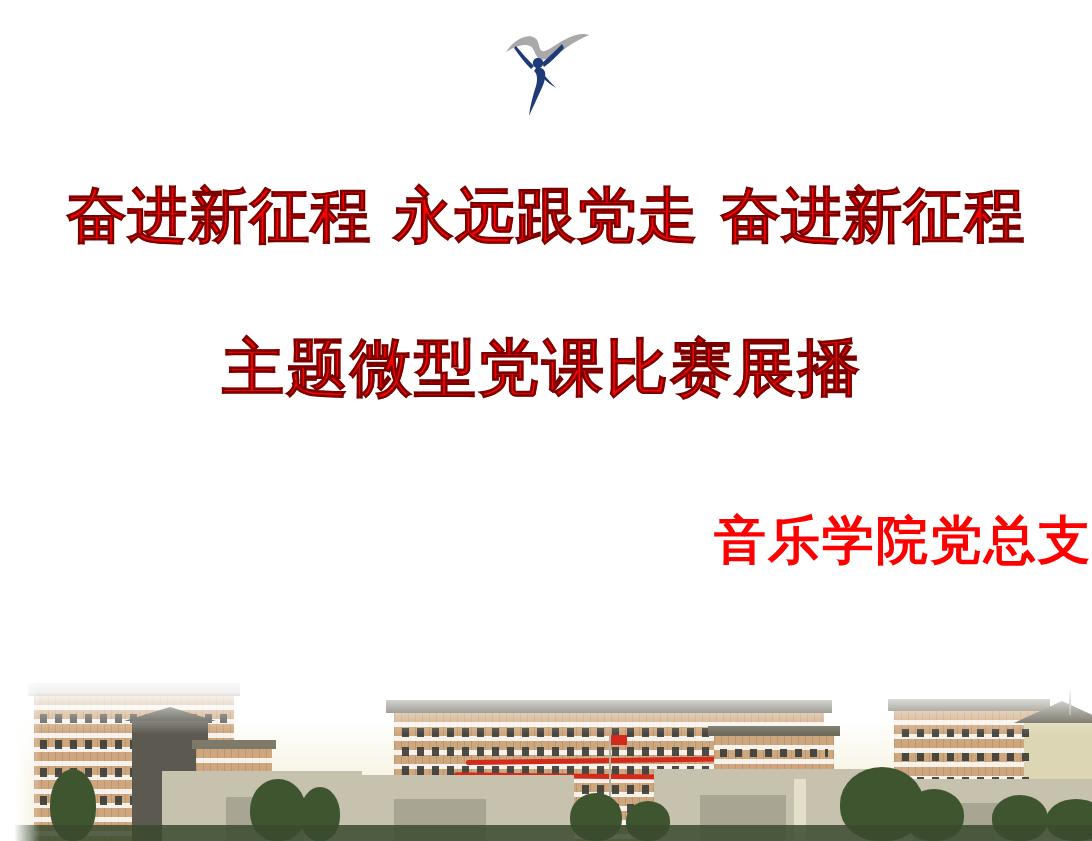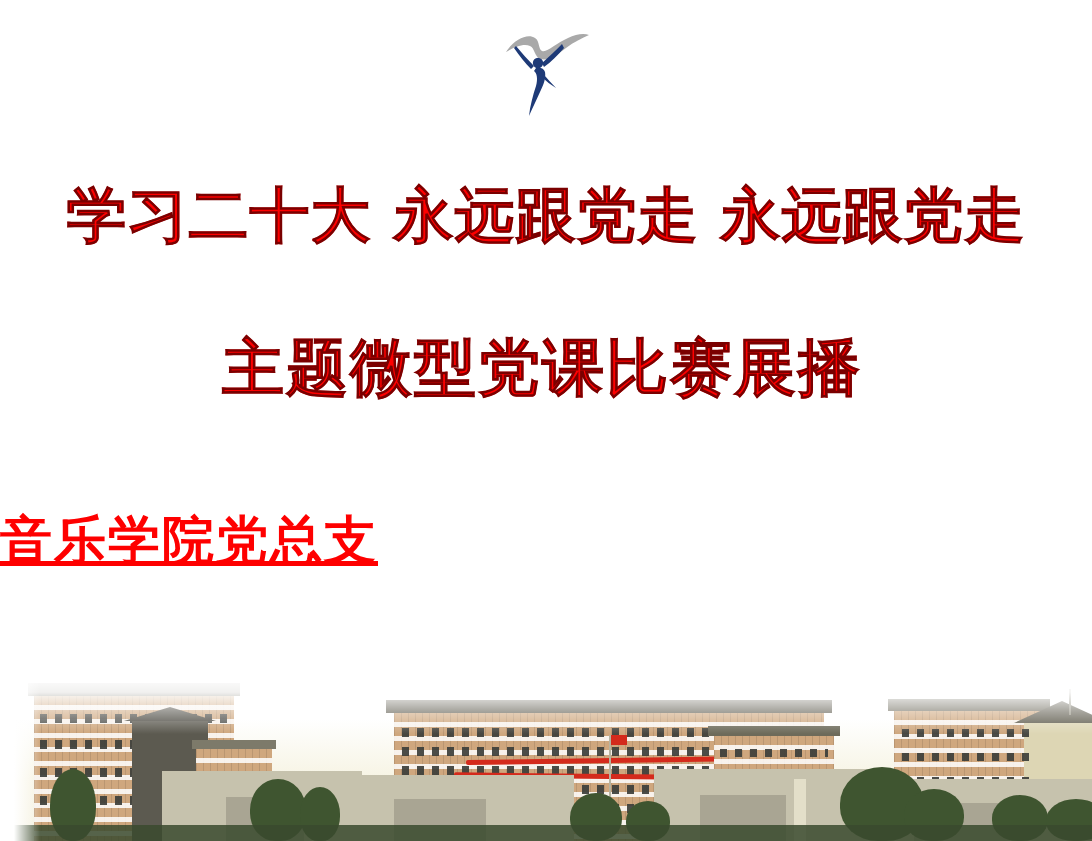--- a/index.html
+++ b/index.html
@@ -61,29 +61,28 @@
     line-height: 76px;
     letter-spacing: 2px;
     white-space: nowrap;
     -webkit-text-stroke: 0.6px #7a0000;
   }
   .org-line {
     position: absolute;
     left: 0;
     right: 0;
     top: 508px;
-    text-align: left;
+    text-align: right;
     color: #fe0000;
     font-family: "DejaVu Sans", "Liberation Sans", sans-serif;
     font-weight: bold;
     font-size: 52px;
     line-height: 64px;
     letter-spacing: 2px;
     white-space: nowrap;
-    text-decoration: underline;
   }
   .date-line {
     position: absolute;
     left: 0;
     right: 0;
     top: 606px;
     text-align: center;
     color: #fe0000;
     font-family: "DejaVu Serif", "Liberation Serif", serif;
     font-weight: bold;
@@ -196,21 +195,21 @@
 
       <path d="M22 24 C28 31 34 38 40 44 L37 47 C31 41 25 33 20 26 Z" fill="#1e3a77"></path>
 
       <path d="M70 26 C64 33 57 40 50 45 L48 41 C55 35 62 28 68 22 Z" fill="#1e3a77"></path>
 
       <path d="M42 46 C46 45 50 46 51 50 C52 56 50 62 46 70 C42 79 38 87 35 94 C36 84 39 73 42 64 C44 57 43 51 40 49 Z" fill="#1e3a77"></path>
       <path d="M49 52 C54 57 58 62 62 66 C57 63 52 59 48 55 Z" fill="#1e3a77"></path>
     </svg>
   </div>
 
-  <div class="headline-1">学习二十大 永远跟党走 永远跟党走</div>
+  <div class="headline-1">奋进新征程 永远跟党走 奋进新征程</div>
 
   <div class="headline-2">主题微型党课比赛展播</div>
 
   <div class="org-line">音乐学院党总支</div>
 
 
   <div class="photo">
     <div class="photo-inner">
       <div class="sky"></div>
 

